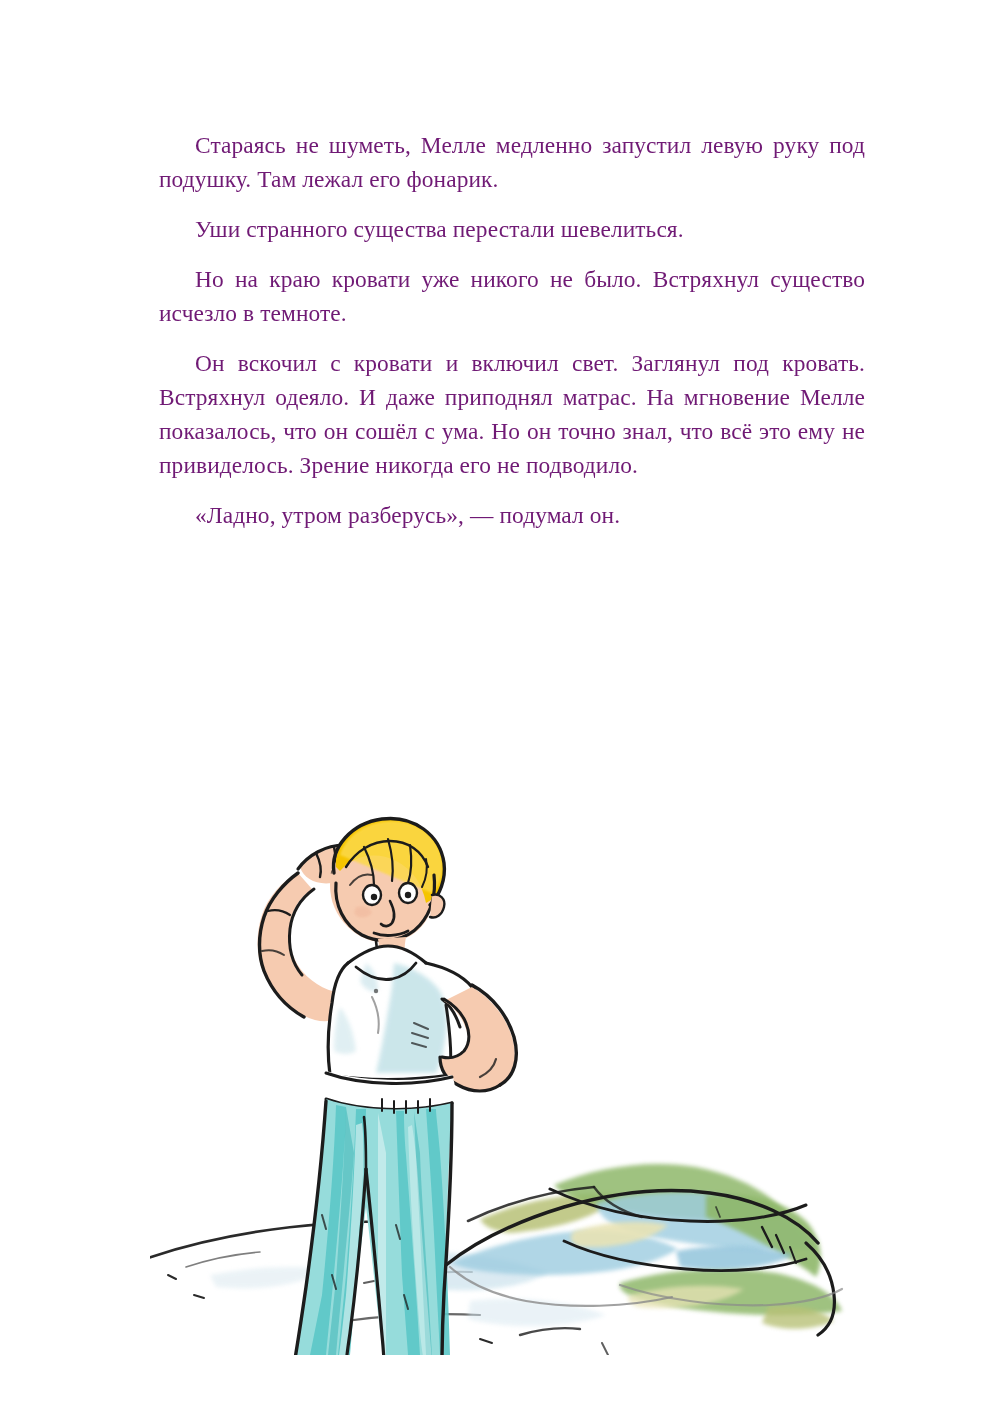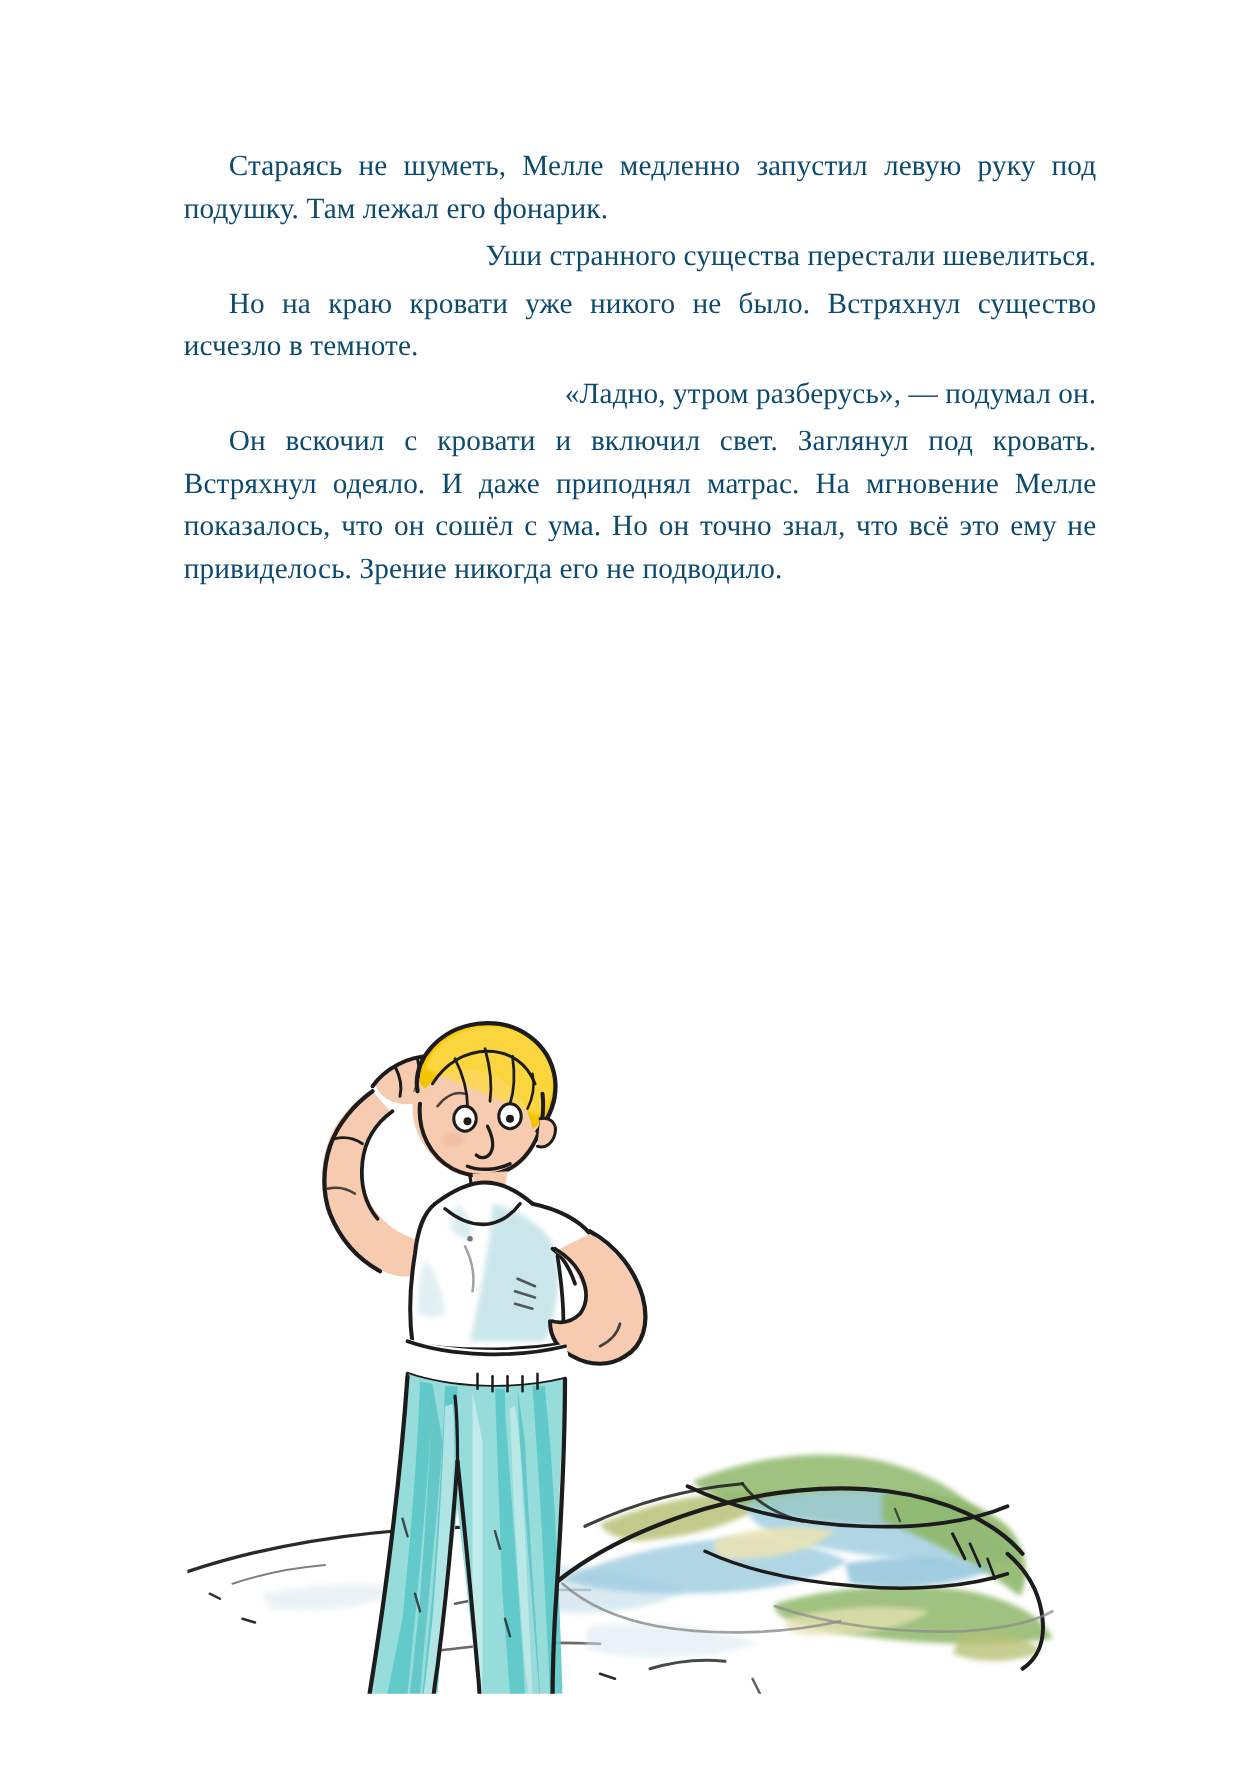--- a/index.html
+++ b/index.html
@@ -17,32 +17,32 @@
   }
 
   
   .text-block {
     position: absolute;
     left: 143px;
     top: 112px;
     width: 738px;
   }
   .para {
-    margin: 4px;
+    margin: 16px;
     font-size: 23.4px;
     line-height: 34px;
-    color: #0c4a6e;
+    color: #701a75;
     text-align: justify;
     text-indent: 36px;
     text-justify: inter-word;
     letter-spacing: 0.1px;
     -webkit-font-smoothing: antialiased;
   }
   .para.last-left {
-    text-align: right;
+    text-align: left;
   }
 
   
   .illustration {
     position: absolute;
     left: 150px;
     top: 755px;
     width: 700px;
     height: 600px;
   }
@@ -54,22 +54,22 @@
 </style>
 </head>
 <body>
 
 <div class="page">
 
   <div class="text-block">
     <p class="para">Стараясь не шуметь, Мелле медленно запустил левую руку под подушку. Там лежал его фонарик.</p>
     <p class="para last-left">Уши странного существа перестали шевелиться.</p>
     <p class="para">Но на краю кровати уже никого не было. Встряхнул существо исчезло в темноте.</p>
+    <p class="para">Он вскочил с кровати и включил свет. Заглянул под кровать. Встряхнул одеяло. И даже приподнял матрас. На мгновение Мелле показалось, что он сошёл с ума. Но он точно знал, что всё это ему не привиделось. Зрение никогда его не подводило.</p>
     <p class="para last-left">«Ладно, утром разберусь», — подумал он.</p>
-    <p class="para">Он вскочил с кровати и включил свет. Заглянул под кровать. Встряхнул одеяло. И даже приподнял матрас. На мгновение Мелле показалось, что он сошёл с ума. Но он точно знал, что всё это ему не привиделось. Зрение никогда его не подводило.</p>
   </div>
 
   <div class="illustration">
     <svg viewBox="0 0 700 600" xmlns="http://www.w3.org/2000/svg">
       <defs>
 
         <filter id="wc" x="-25%" y="-25%" width="150%" height="150%">
           <feGaussianBlur stdDeviation="2.2"></feGaussianBlur>
         </filter>
         <filter id="wcs" x="-25%" y="-25%" width="150%" height="150%">

